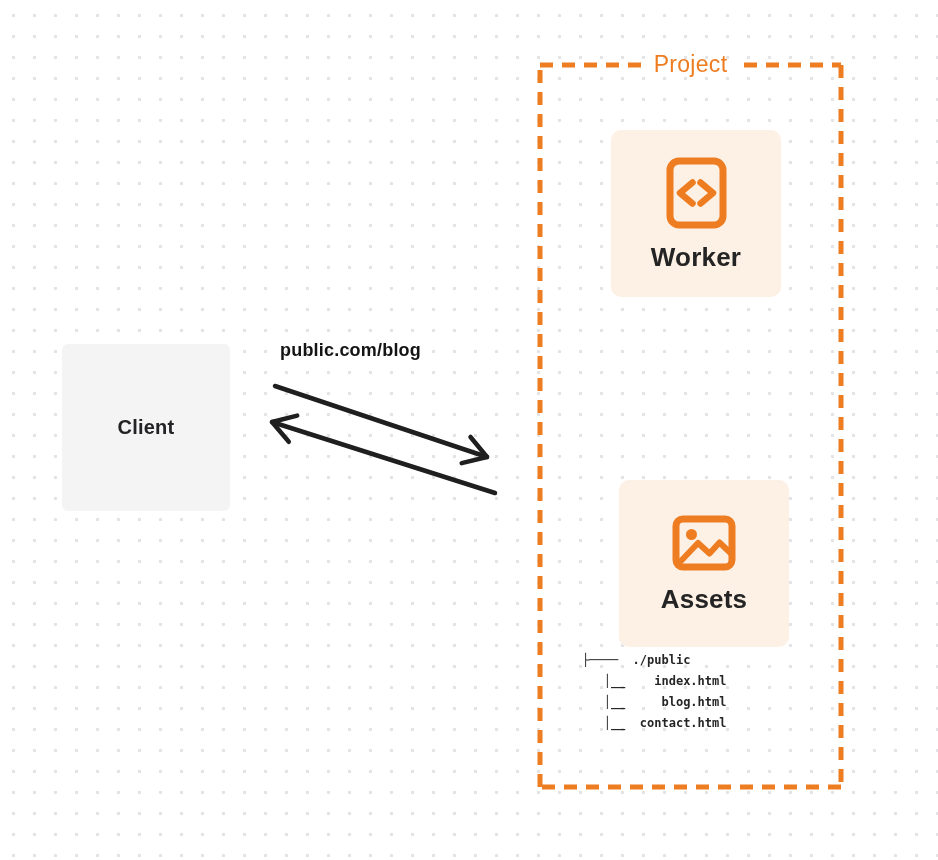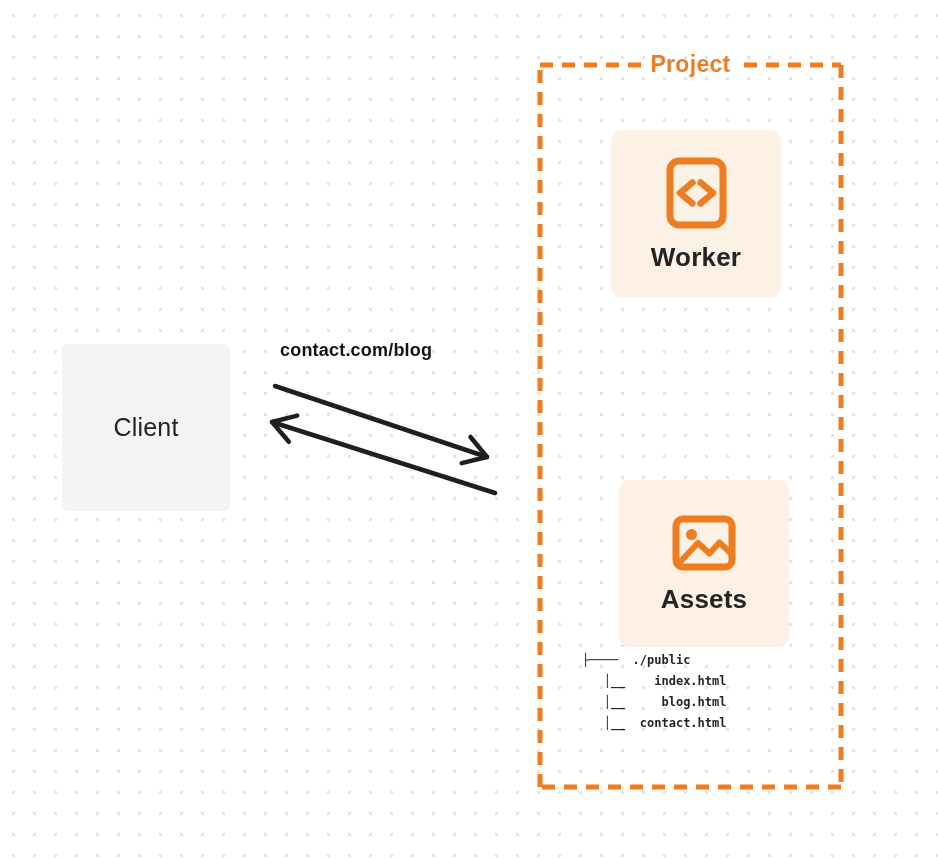--- a/index.html
+++ b/index.html
@@ -23,31 +23,31 @@
     pointer-events: none;
   }
   .client-box {
     position: absolute; left: 62px; top: 344px;
     width: 168px; height: 167px;
     background: #f4f4f5;
     border-radius: 6px;
     display: flex; align-items: center; justify-content: center;
   }
   .client-box .node-label {
-    font-size: 25px; font-weight: 400; color: #232326; letter-spacing: .2px;
+    font-size: 20px; font-weight: 700; color: #232326; letter-spacing: .2px;
   }
   .request-label {
     position: absolute; left: 280px; top: 340px;
     font-size: 18px; font-weight: 700; color: #141414; letter-spacing: .2px;
     white-space: nowrap;
   }
   .project-label {
     position: absolute; left: 540px; top: 51px; width: 301px;
     text-align: center;
-    font-size: 23px; font-weight: 700; color: #ee7d22; letter-spacing: .3px;
+    font-size: 23px; font-weight: 400; color: #ee7d22; letter-spacing: .3px;
   }
   .card {
     position: absolute;
     width: 170px; height: 167px;
     background: #fdf1e5;
     border-radius: 10px;
     display: flex; flex-direction: column;
     align-items: center; justify-content: center;
     gap: 15px;
   }
@@ -68,21 +68,21 @@
 </style>
 </head>
 <body>
 
 <div class="canvas">
 
   <div class="client-box">
     <span class="node-label">Client</span>
   </div>
 
-  <div class="request-label">contact.com/blog</div>
+  <div class="request-label">public.com/blog</div>
 
   <svg class="overlay-svg" viewBox="0 0 938 860" xmlns="http://www.w3.org/2000/svg">
 
     <g stroke="#ee7d22" stroke-width="5" fill="none" stroke-dasharray="13 9">
       <path d="M540,65 H642"></path>
       <path d="M744,65 H841"></path>
       <path d="M841,65 V787"></path>
       <path d="M841,787 H540"></path>
       <path d="M540,787 V65"></path>
     </g>

